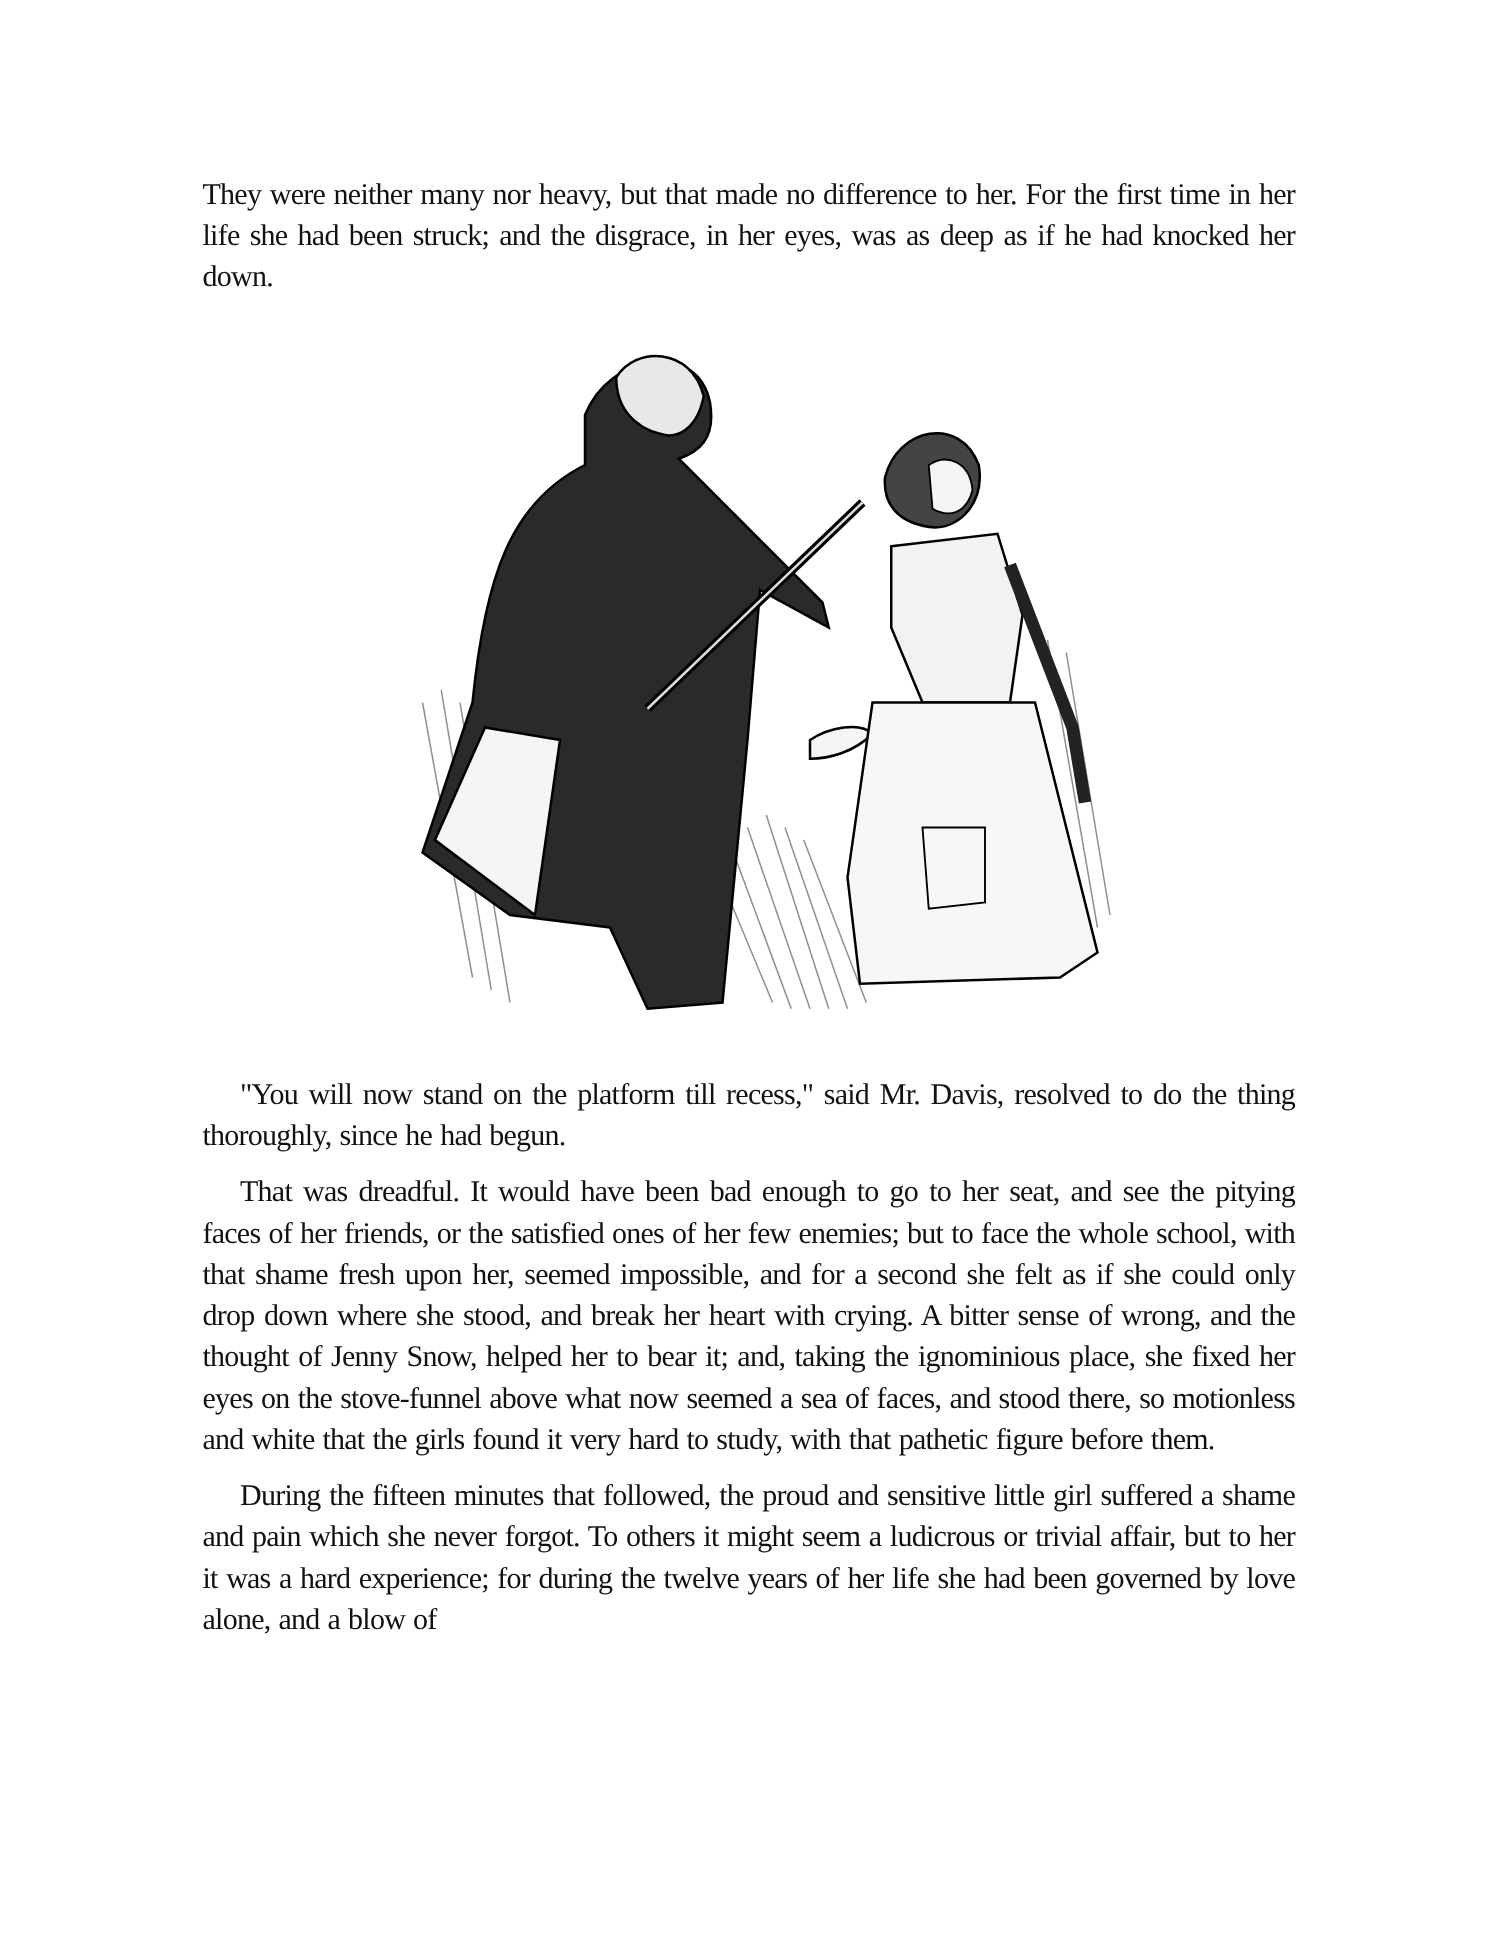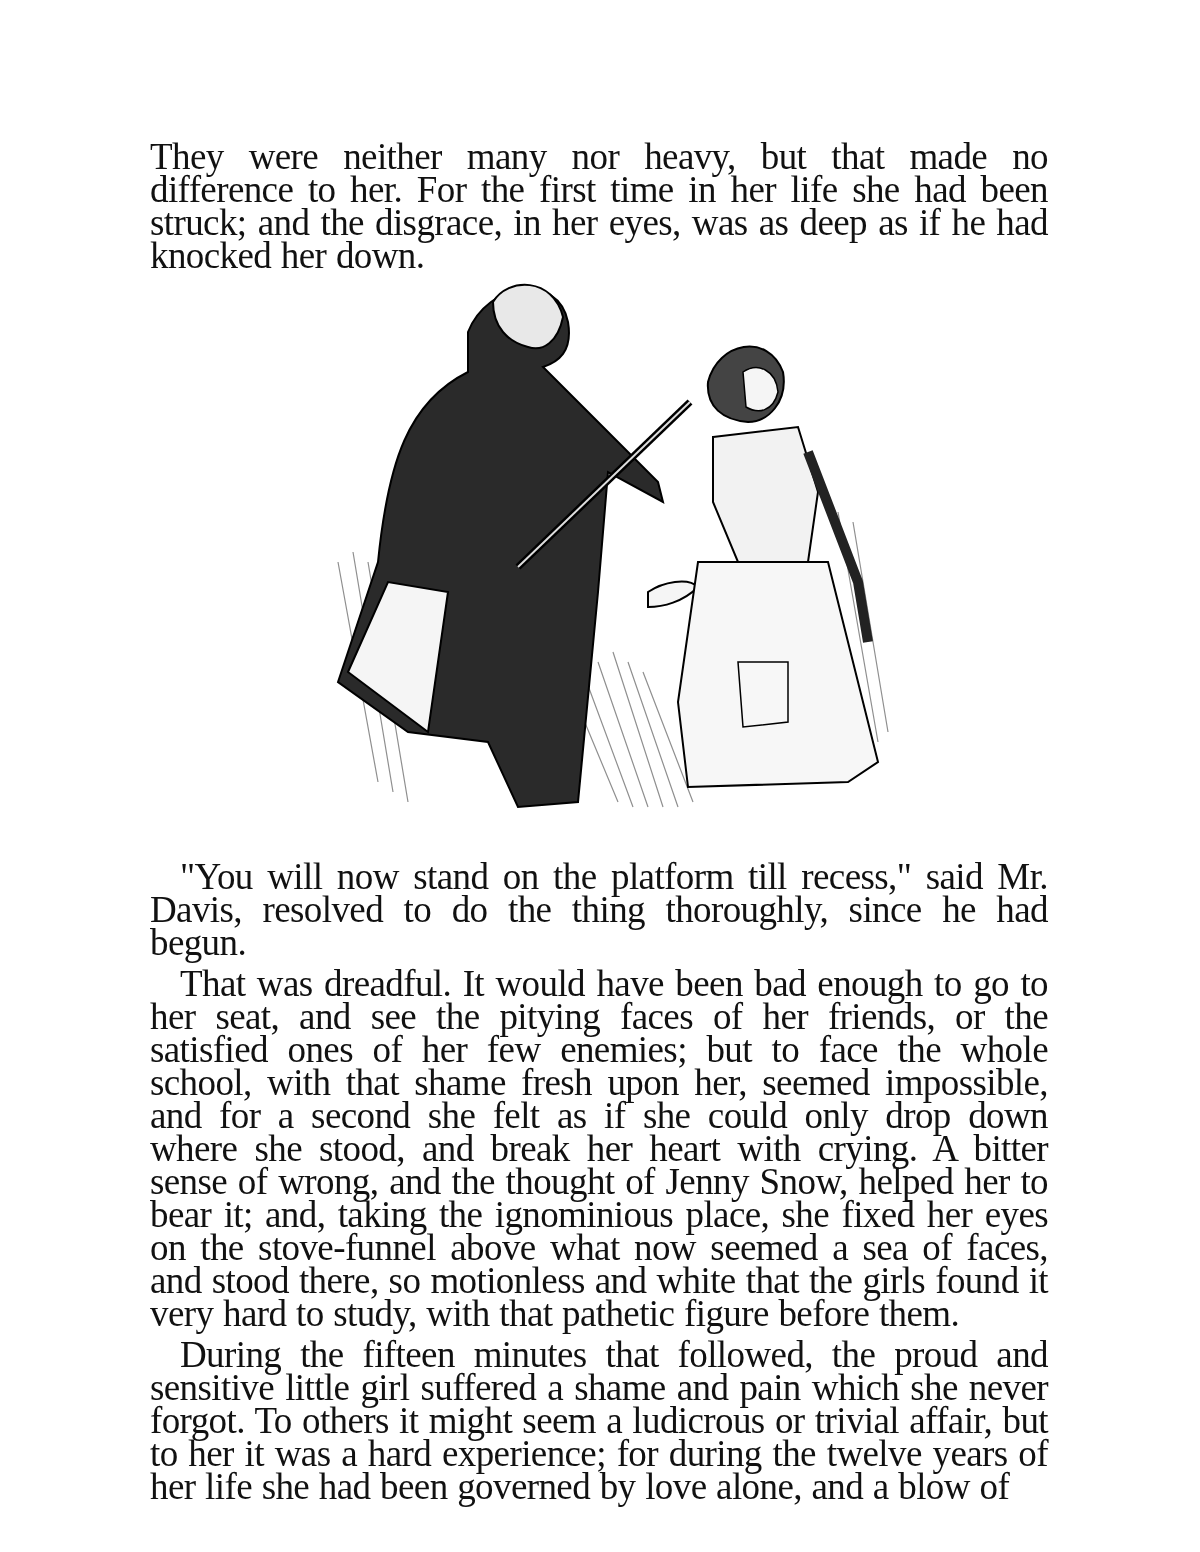--- a/index.html
+++ b/index.html
@@ -2,21 +2,21 @@
 <html><head>
   <meta charset="utf-8">
   <style>
     html, body { margin: 0; padding: 0; background: #ffffff; }
     body {
       width: 1200px; height: 1552px; position: relative; overflow: hidden;
       font-family: "Liberation Serif", serif; color: #111111;
     }
     .page { position: absolute; left: 150px; top: 140px; width: 898px; }
     p {
-      margin: 0; font-size: 37px; line-height: 33px;
+      margin: 12px; font-size: 24px; line-height: 33px;
       text-align: justify; letter-spacing: -0.6px; word-spacing: 1px;
     }
     p.indent { text-indent: 30px; margin-top: 8px; }
     p.first { margin-top: 0; }
     .illustration {
       position: absolute; left: 318px; top: 262px; width: 576px; height: 565px;
     }
     .illustration svg { width: 100%; height: 100%; display: block; }
     .p2 { position: absolute; left: 150px; top: 860px; width: 898px; }
   </style>

